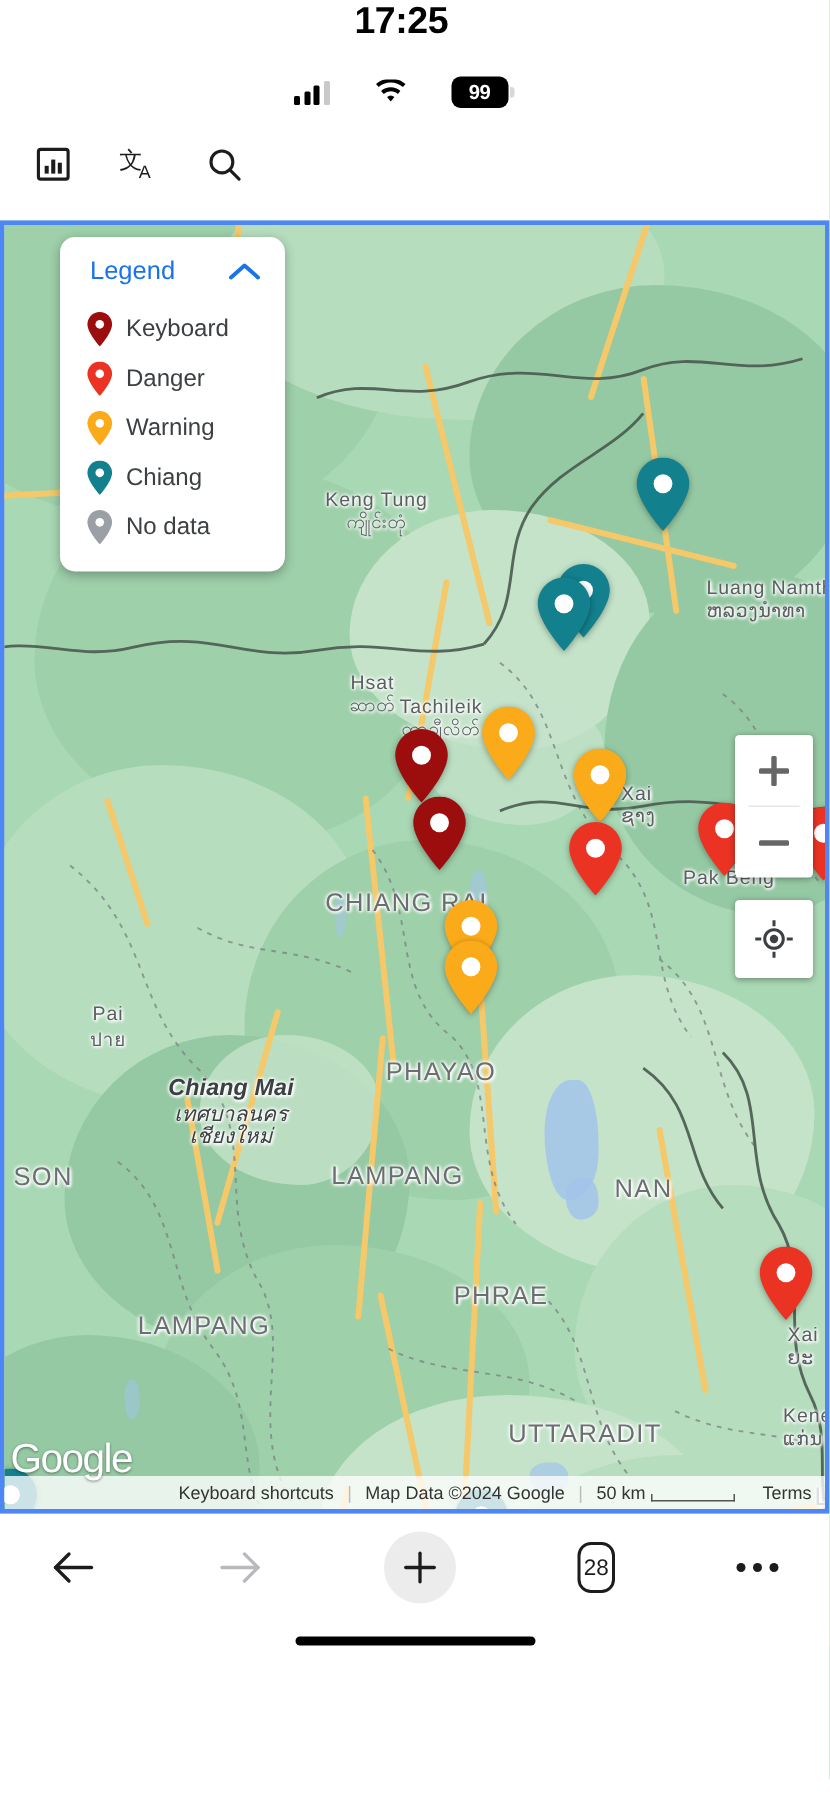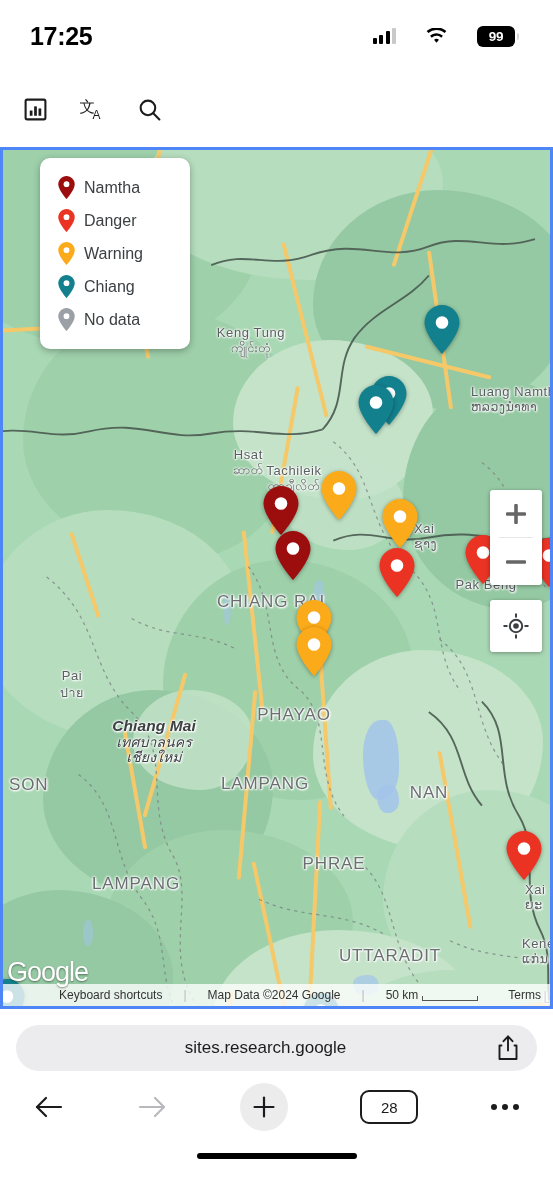--- a/index.html
+++ b/index.html
@@ -6,22 +6,23 @@
   html,body{ width:553px; height:1200px; overflow:hidden; }
   body{
     font-family:"Liberation Sans", sans-serif;
     background:#ffffff;
     -webkit-font-smoothing:antialiased;
   }
 
   
   .status-bar{
     height:72px; display:flex; align-items:center;
-    justify-content:space-between; padding:0 38px 0 30px;
+    justify-content:space-between; padding:0 38px 0 20px;
     background:#fff;
+    flex-direction:column;
   }
   .status-time{ font-size:25px; font-weight:700; color:#000; letter-spacing:-0.3px; }
   .status-right{ display:flex; align-items:center; gap:29px; }
   .sig{ display:flex; align-items:flex-end; gap:2.5px; height:16px; }
   .sig i{ width:4px; background:#000; border-radius:1px; display:block; }
   .sig i:nth-child(1){ height:6px; }
   .sig i:nth-child(2){ height:9px; }
   .sig i:nth-child(3){ height:13px; }
   .sig i:nth-child(4){ height:16px; background:#c9c9c9; }
   .wifi{ width:23px; height:17px; }
@@ -114,21 +115,21 @@
     position:absolute; right:8px; top:450px; width:52px; height:52px;
     background:#fff; border-radius:3px; box-shadow:0 1px 4px rgba(0,0,0,.35);
     display:flex; align-items:center; justify-content:center; z-index:30; cursor:pointer;
   }
 
   
   .attrib{
     position:absolute; left:0; right:0; bottom:0; height:22px;
     background:rgba(255,255,255,.78);
     display:flex; align-items:center; justify-content:flex-end;
-    gap:12px; font-size:12px; color:#333; z-index:35;
+    gap:0; font-size:12px; color:#333; z-index:35;
   }
   .attrib span{ padding:0 9px; white-space:nowrap; }
   .attrib .sep{ padding:0; color:#bbb; }
   .scale-bar{
     display:inline-flex; align-items:center; gap:4px;
   }
   .scale-line{
     width:56px; height:5px; border:1px solid #555; border-top:none;
     position:relative; top:3px;
   }
@@ -153,21 +154,21 @@
   .nav-row{
     height:72px; display:flex; align-items:center;
     justify-content:space-between; padding:0 34px;
   }
   .nav-btn{ display:flex; align-items:center; justify-content:center; cursor:pointer; }
   .plus-circle{
     width:48px; height:48px; border-radius:50%; background:#ececed;
     display:flex; align-items:center; justify-content:center;
   }
   .tabcount{
-    width:58px; height:34px; border:2px solid #1c1c1e; border-radius:9px;
+    width:25px; height:34px; border:2px solid #1c1c1e; border-radius:9px;
     display:flex; align-items:center; justify-content:center;
     font-size:15px; font-weight:500; color:#1c1c1e;
   }
   .dots{ display:flex; gap:5px; }
   .dots i{ width:6px; height:6px; border-radius:50%; background:#1c1c1e; display:block; }
   .home-ind{
     width:160px; height:6px; background:#000; border-radius:3px;
     margin:10px auto 0 auto;
   }
 </style>
@@ -427,26 +428,32 @@
         </div>
         <div class="pin" style="left: 4px; top: 878px;">
           <svg viewBox="0 0 20 28">
             <path d="M10 0C4.5 0 0 4.5 0 10c0 7.1 10 18 10 18s10-10.9 10-18c0-5.5-4.5-10-10-10z" fill="#12808d"></path>
             <circle cx="10" cy="10" r="3.6" fill="#fff"></circle>
           </svg>
         </div>
       </div>
 
     <div class="legend">
+      <div class="legend-head">
+        <div class="legend-title">Legend</div>
+        <svg width="22" height="14" viewBox="0 0 22 14">
+          <polyline points="2,11 11,3 20,11" fill="none" stroke="#1a73e8" stroke-width="2.6" stroke-linecap="round" stroke-linejoin="round"></polyline>
+        </svg>
+      </div>
       <div class="legend-row">
         <svg class="legend-pin" viewBox="0 0 20 28">
             <path d="M10 0C4.5 0 0 4.5 0 10c0 7.1 10 18 10 18s10-10.9 10-18c0-5.5-4.5-10-10-10z" fill="#9c0d0d"></path>
             <circle cx="10" cy="10" r="3.5" fill="#fff"></circle>
           </svg>
-        <span class="legend-label">Namtha</span>
+        <span class="legend-label">Keyboard</span>
       </div>
       <div class="legend-row">
         <svg class="legend-pin" viewBox="0 0 20 28">
             <path d="M10 0C4.5 0 0 4.5 0 10c0 7.1 10 18 10 18s10-10.9 10-18c0-5.5-4.5-10-10-10z" fill="#ea3323"></path>
             <circle cx="10" cy="10" r="3.5" fill="#fff"></circle>
           </svg>
         <span class="legend-label">Danger</span>
       </div>
       <div class="legend-row">
         <svg class="legend-pin" viewBox="0 0 20 28">
@@ -505,27 +512,20 @@
       <span class="scale-bar">
         <span style="padding:0">50 km</span>
         <span class="scale-line"></span>
       </span>
       <span>Terms</span>
     </div>
   </div>
 </div>
 
 <div class="browser">
-  <div class="urlbar">
-    <div class="url-text">sites.research.google</div>
-    <svg class="share-ico" viewBox="0 0 22 26">
-      <path d="M11 1.5 L6.5 6.2 M11 1.5 L15.5 6.2 M11 1.5 V15.5" fill="none" stroke="#1c1c1e" stroke-width="1.9" stroke-linecap="round" stroke-linejoin="round"></path>
-      <path d="M4.5 10.5 H2.5 V24 H19.5 V10.5 H17.5" fill="none" stroke="#1c1c1e" stroke-width="1.9" stroke-linecap="round" stroke-linejoin="round"></path>
-    </svg>
-  </div>
   <div class="nav-row">
     <div class="nav-btn">
       <svg width="30" height="26" viewBox="0 0 30 26">
         <line x1="3" y1="13" x2="27" y2="13" stroke="#1c1c1e" stroke-width="2.2" stroke-linecap="round"></line>
         <polyline points="12,4 3,13 12,22" fill="none" stroke="#1c1c1e" stroke-width="2.2" stroke-linecap="round" stroke-linejoin="round"></polyline>
       </svg>
     </div>
     <div class="nav-btn">
       <svg width="30" height="26" viewBox="0 0 30 26">
         <line x1="3" y1="13" x2="27" y2="13" stroke="#b9b9bd" stroke-width="2.2" stroke-linecap="round"></line>

